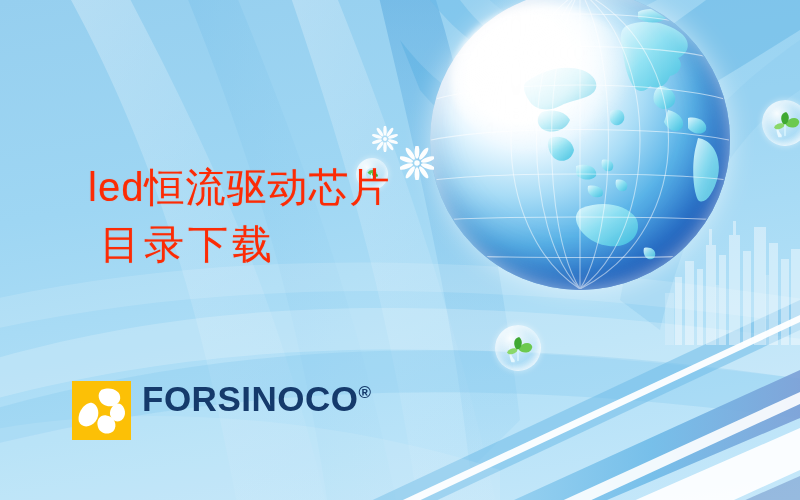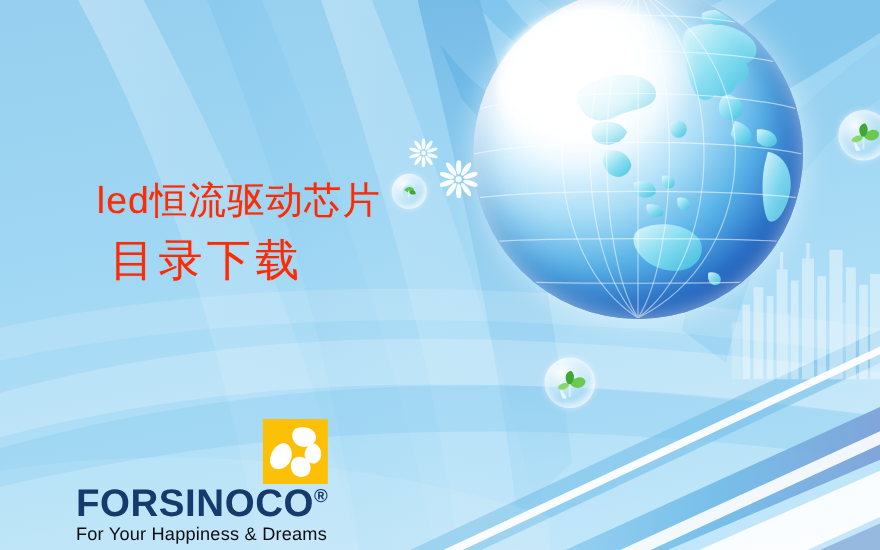--- a/index.html
+++ b/index.html
@@ -57,25 +57,25 @@
   .flower svg{display:block;width:100%;height:100%;}
 
   
   .headline{
     position:absolute;left:88px;top:162px;
     color:#fc2b05;
     font-family:"Liberation Sans","DejaVu Sans",sans-serif;
     line-height:1.28;
     text-shadow:0 0 1px rgba(255,60,10,.4);
   }
-  .headline .l1{font-size:34px;letter-spacing:1px;display:block;}
+  .headline .l1{font-size:40px;letter-spacing:1px;display:block;}
   .headline .l2{font-size:40px;letter-spacing:4px;display:block;margin-left:12px;margin-top:6px;}
 
   
-  .logo{position:absolute;left:58px;top:381px;display:flex;align-items:flex-end;flex-direction:column;}
+  .logo{position:absolute;left:72px;top:381px;display:flex;align-items:flex-start;}
   .logo-mark{
     width:59px;height:59px;background:#fcc006;position:relative;flex:none;
   }
   .logo-mark svg{position:absolute;inset:0;width:100%;height:100%;}
   .logo-text{margin-left:11px;}
   .logo-word{
     font-size:35px;font-weight:bold;color:#153a6b;letter-spacing:.5px;
     font-family:"Liberation Sans",sans-serif;line-height:1;white-space:nowrap;
   }
   .logo-word .reg{font-size:17px;vertical-align:super;}
@@ -322,17 +322,16 @@
         <g fill="#ffffff">
           <path d="M30,9 C40,5 50,10 49,18 C48,25 38,28 32,24 C27,21 25,13 30,9 Z"></path>
           <path d="M50,24 C56,29 55,39 48,41 C42,42 37,36 39,30 C41,24 46,21 50,24 Z"></path>
           <path d="M20,22 C27,24 29,34 24,41 C19,48 9,48 7,41 C5,33 12,22 20,22 Z"></path>
           <path d="M35,35 C43,36 47,45 42,51 C36,56 27,53 26,45 C25,39 29,34 35,35 Z"></path>
         </g>
       </svg>
     </div>
     <div class="logo-text">
       <div class="logo-word"><span>FORSINOCO</span><span class="reg">®</span></div>
-      <div class="logo-tag">For Your Happiness &amp; Dreams</div>
     </div>
   </div>
 
 </div>
 
 </body></html>

